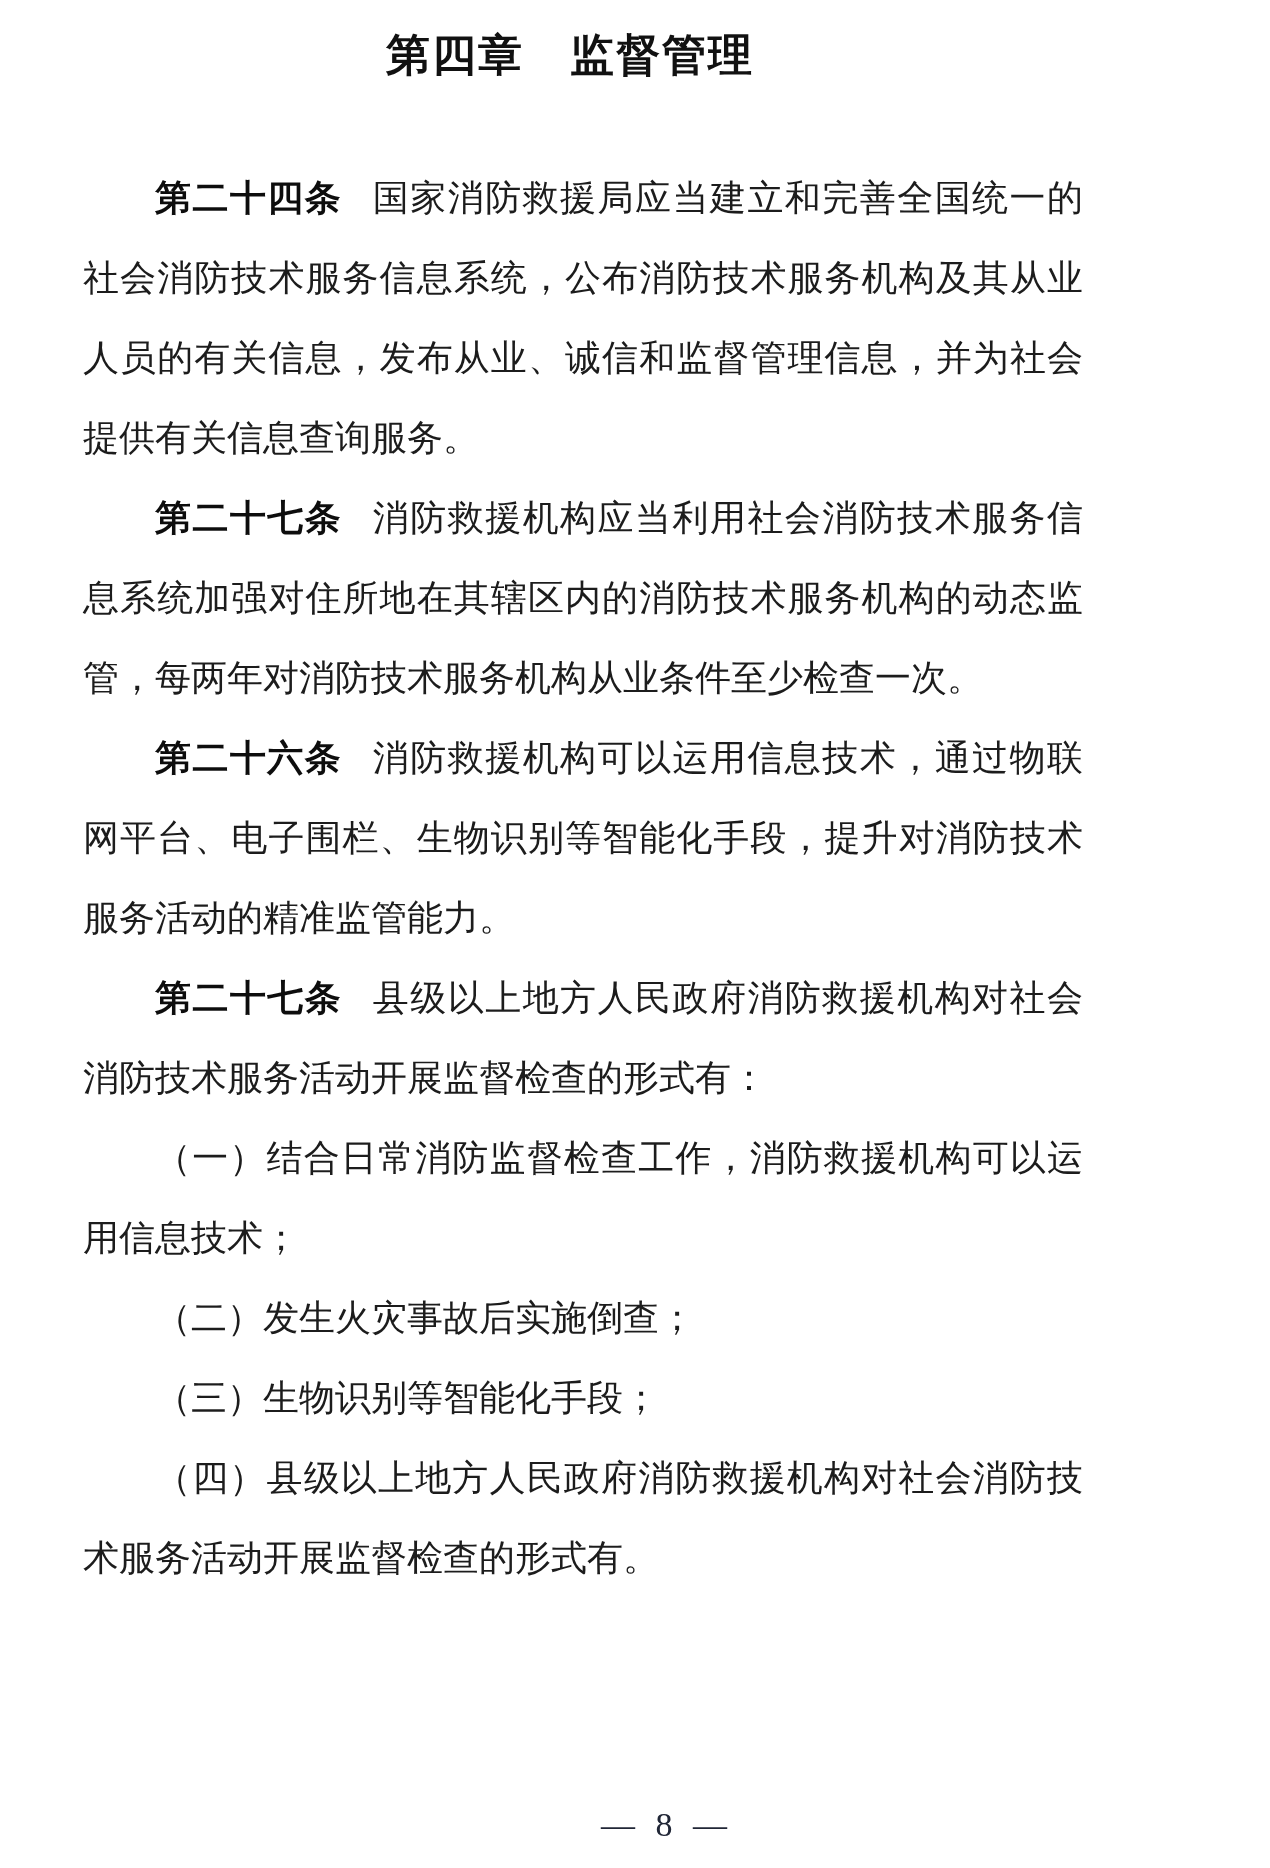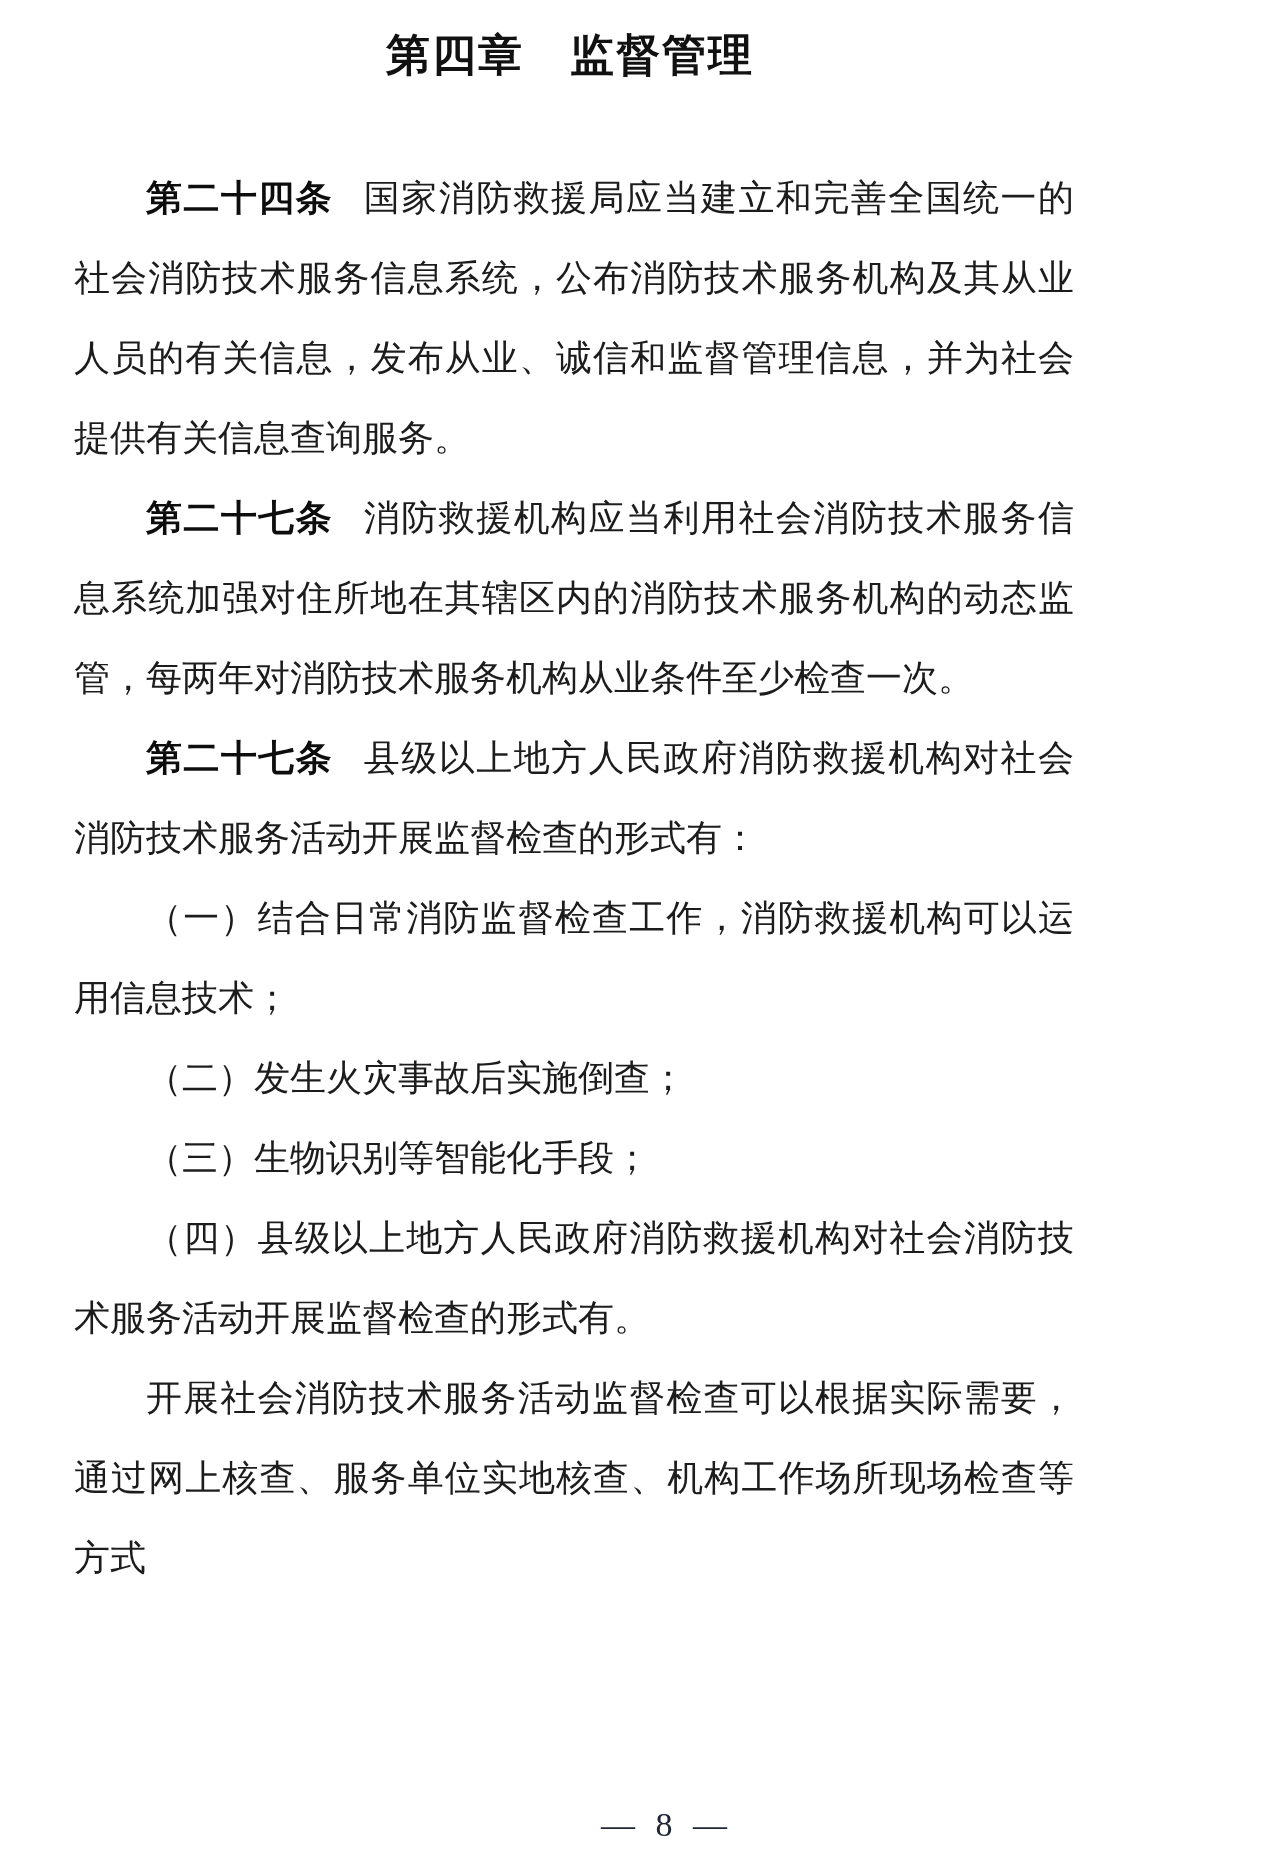--- a/index.html
+++ b/index.html
@@ -26,21 +26,21 @@
     font-weight: bold;
     font-size: 44px;
     letter-spacing: 2px;
     color: #111111;
     white-space: pre;
   }
 
   .body-text {
     position: absolute;
     top: 158px;
-    left: 42px;
+    left: 51px;
     width: 1000px;
   }
 
   .para {
     margin: 0;
     font-size: 36px;
     line-height: 80px;
     text-align: justify;
     text-justify: inter-ideograph;
     text-indent: 2em;
@@ -73,30 +73,30 @@
 <div class="page">
 
   <div class="chapter-title">第四章　监督管理</div>
 
   <div class="body-text">
 
     <p class="para"><span class="lead">第二十四条</span><span>国家消防救援局应当建立和完善全国统一的社会消防技术服务信息系统，公布消防技术服务机构及其从业人员的有关信息，发布从业、诚信和监督管理信息，并为社会提供有关信息查询服务。</span></p>
 
     <p class="para"><span class="lead">第二十七条</span><span>消防救援机构应当利用社会消防技术服务信息系统加强对住所地在其辖区内的消防技术服务机构的动态监管，每两年对消防技术服务机构从业条件至少检查一次。</span></p>
 
+    <p class="para"><span class="lead">第二十六条</span><span>消防救援机构可以运用信息技术，通过物联网平台、电子围栏、生物识别等智能化手段，提升对消防技术服务活动的精准监管能力。</span></p>
 
     <p class="para"><span class="lead">第二十七条</span><span>县级以上地方人民政府消防救援机构对社会消防技术服务活动开展监督检查的形式有：</span></p>
 
     <p class="para"><span class="lead"></span><span>（一）结合日常消防监督检查工作，消防救援机构可以运用信息技术；</span></p>
 
     <p class="para"><span class="lead"></span><span>（二）发生火灾事故后实施倒查；</span></p>
 
     <p class="para"><span class="lead"></span><span>（三）生物识别等智能化手段；</span></p>
 
     <p class="para"><span class="lead"></span><span>（四）县级以上地方人民政府消防救援机构对社会消防技术服务活动开展监督检查的形式有。</span></p>
 
-    <p class="para"><span class="lead"></span><span>开展社会消防技术服务活动监督检查可以根据实际需要，通过网上核查、服务单位实地核查、机构工作场所现场检查等方式</span></p>
 
   </div>
 
   <div class="page-number">— 8 —</div>
 
 </div>
 
 </body></html>

